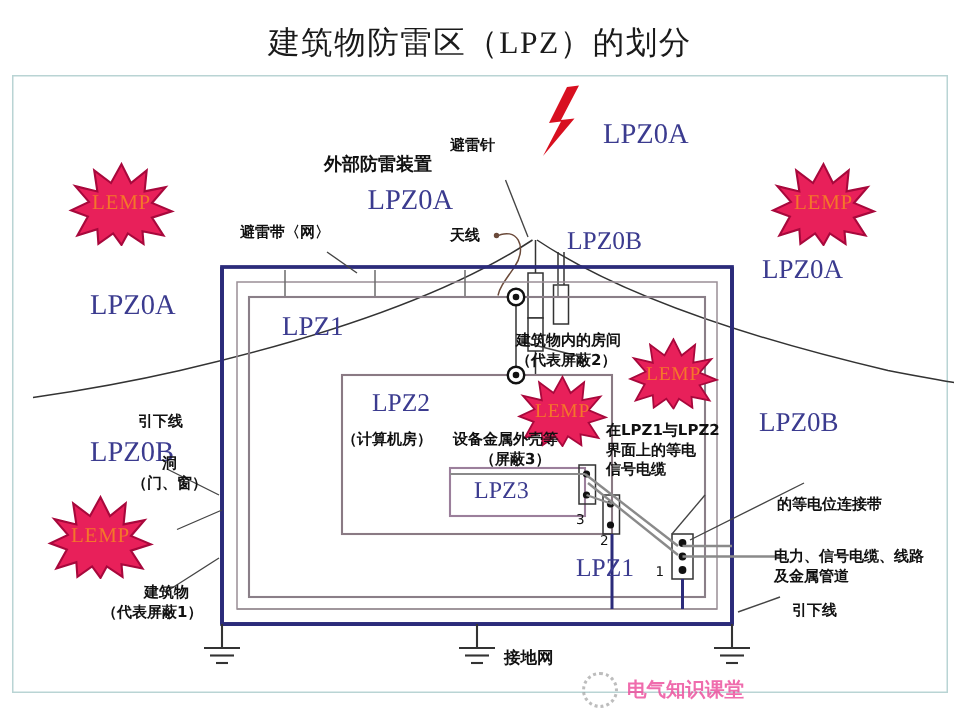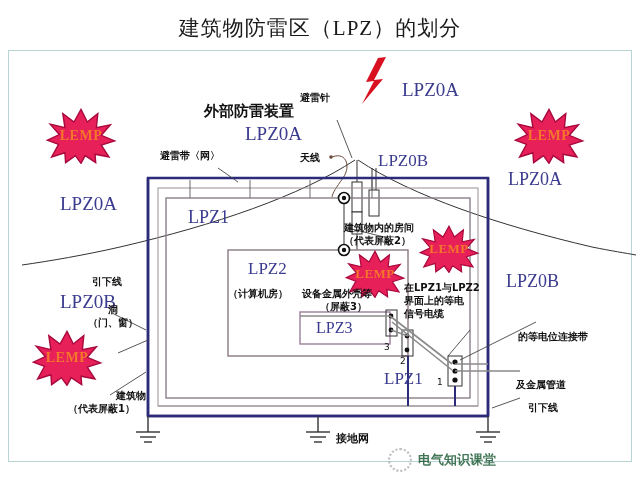--- a/index.html
+++ b/index.html
@@ -21,29 +21,29 @@
   .lpz{color:#3b3b8f;font-family:"Liberation Serif","DejaVu Serif",serif;}
   .cn{color:#111;font-family:"DejaVu Sans","Liberation Sans",sans-serif;
       font-weight:bold;}
   .cn-sm{color:#111;font-family:"DejaVu Sans","Liberation Sans",sans-serif;}
 
   .lemp{position:absolute;width:62px;height:48px;}
   .lemp.big{width:74px;height:56px;}
   .lemp .txt{position:absolute;left:0;top:50%;width:100%;
              transform:translateY(-50%);text-align:center;
              font-family:"Liberation Serif","DejaVu Serif",serif;
-             font-weight:bold;font-size:13px;color:#f4762a;
+             font-weight:normal;font-size:13px;color:#f4762a;
              letter-spacing:0.5px;}
   .lemp.big .txt{font-size:14px;}
 
   .wm{position:absolute;right:14px;bottom:8px;display:flex;align-items:center;gap:6px;}
   .wm .logo{width:20px;height:20px;border-radius:50%;
             border:2px dotted #9a9a9a;opacity:.65;}
   .wm .wtxt{font-family:"DejaVu Sans","Liberation Sans",sans-serif;
-            font-size:13px;color:#14532d;font-weight:bold;opacity:.8;}
+            font-size:13px;color:#ec4899;font-weight:bold;opacity:.8;}
 </style>
 </head>
 <body>
 
 <div id="stage">
 
   <div class="title">建筑物防雷区（LPZ）的划分</div>
 
   <div class="frame"></div>
 
@@ -232,45 +232,46 @@
   <div class="lbl lpz" style="left:508px;top:168px;font-size:18px;">LPZ0A</div>
   <div class="lbl lpz" style="left:60px;top:192px;font-size:19px;">LPZ0A</div>
   <div class="lbl lpz" style="left:60px;top:290px;font-size:19px;">LPZ0B</div>
   <div class="lbl lpz" style="left:506px;top:270px;font-size:18px;">LPZ0B</div>
 
   <div class="lbl lpz" style="left:188px;top:206px;font-size:18px;">LPZ1</div>
   <div class="lbl lpz" style="left:384px;top:368px;font-size:17px;">LPZ1</div>
   <div class="lbl lpz" style="left:248px;top:258px;font-size:17px;">LPZ2</div>
   <div class="lbl lpz" style="left:316px;top:318px;font-size:16px;">LPZ3</div>
 
-  <div class="lbl cn" style="left:204px;top:102px;font-size:15px;">外部防雷装置</div>
+  <div class="lbl cn" style="left:216px;top:102px;font-size:12px;">外部防雷装置</div>
   <div class="lbl cn" style="left:300px;top:92px;font-size:10px;">避雷针</div>
   <div class="lbl cn" style="left:160px;top:150px;font-size:10px;">避雷带〈网〉</div>
   <div class="lbl cn" style="left:300px;top:152px;font-size:10px;">天线</div>
 
   <div class="lbl cn" style="left:92px;top:276px;font-size:10px;">引下线</div>
   <div class="lbl cn" style="left:108px;top:304px;font-size:10px;">洞</div>
   <div class="lbl cn" style="left:88px;top:317px;font-size:10px;">（门、窗）</div>
 
-  <div class="lbl cn" style="left:96px;top:390px;font-size:10px;margin-left:20px;">建筑物</div>
+  <div class="lbl cn" style="left:96px;top:390px;font-size:10px;">建筑物</div>
   <div class="lbl cn" style="left:68px;top:403px;font-size:10px;">（代表屏蔽1）</div>
 
   <div class="lbl cn" style="left:344px;top:222px;font-size:10px;font-family:Liberation Serif, serif;">建筑物内的房间</div>
   <div class="lbl cn" style="left:344px;top:235px;font-size:10px;">（代表屏蔽2）</div>
 
   <div class="lbl cn" style="left:228px;top:288px;font-size:10px;">（计算机房）</div>
   <div class="lbl cn" style="left:302px;top:288px;font-size:10px;">设备金属外壳等</div>
   <div class="lbl cn" style="left:320px;top:301px;font-size:10px;">（屏蔽3）</div>
 
   <div class="lbl cn" style="left:404px;top:282px;font-size:10px;">在LPZ1与LPZ2</div>
   <div class="lbl cn" style="left:404px;top:295px;font-size:10px;">界面上的等电</div>
   <div class="lbl cn" style="left:404px;top:308px;font-size:10px;">信号电缆</div>
 
   <div class="lbl cn" style="left:518px;top:331px;font-size:10px;">的等电位连接带</div>
 
+  <div class="lbl cn" style="left:516px;top:366px;font-size:10px;">电力、信号电缆、线路</div>
   <div class="lbl cn" style="left:516px;top:379px;font-size:10px;">及金属管道</div>
 
   <div class="lbl cn" style="left:528px;top:402px;font-size:10px;">引下线</div>
 
   <div class="lbl cn" style="left:336px;top:432px;font-size:11px;">接地网</div>
 
   <div class="lbl cn-sm" style="left:384px;top:342px;font-size:9px;">3</div>
   <div class="lbl cn-sm" style="left:400px;top:356px;font-size:9px;">2</div>
   <div class="lbl cn-sm" style="left:437px;top:377px;font-size:9px;">1</div>
 

